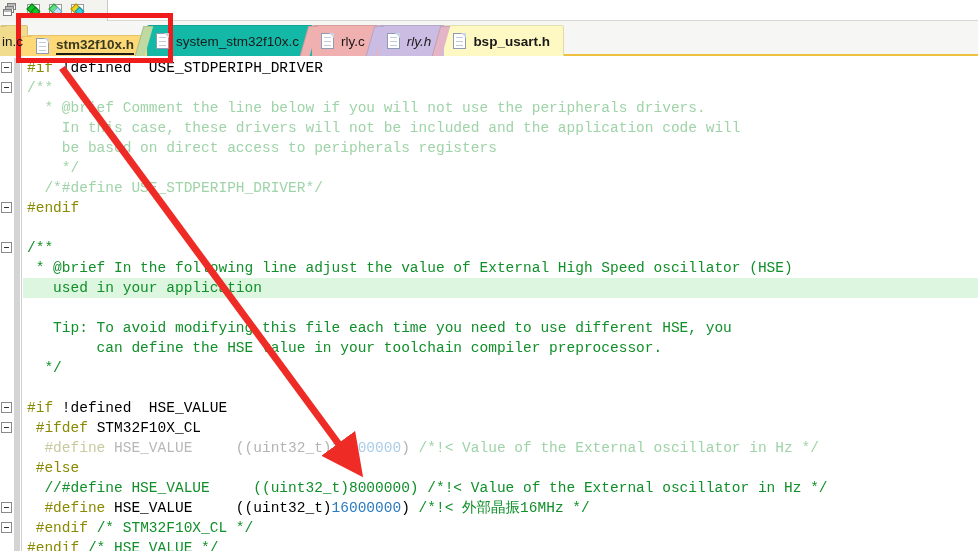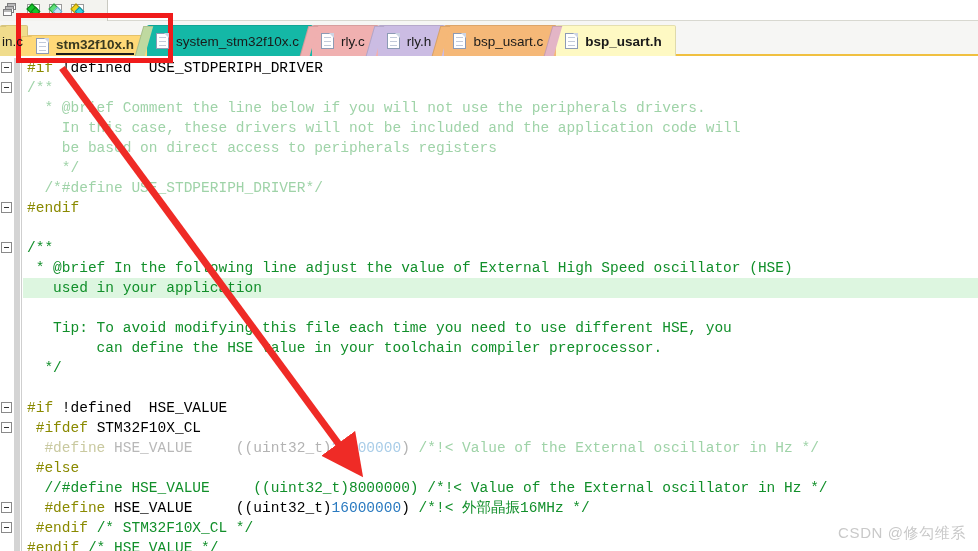--- a/index.html
+++ b/index.html
@@ -254,37 +254,28 @@
         </div>
         <div class="tab" style="background: rgb(240, 176, 176);">
           <span class="skew-left" style="background: rgb(240, 176, 176);"></span>
           <span class="doc-icon">
             <span class="ln"></span>
             <span class="ln"></span>
             <span class="ln"></span>
           </span>
           <span class="tab-label">rly.c</span>
         </div>
-        <div class="tab" style="background: rgb(203, 188, 227);">
+        <div class="tab" style="background: rgb(203, 188, 227); font-style: italic;">
           <span class="skew-left" style="background: rgb(203, 188, 227);"></span>
           <span class="doc-icon">
             <span class="ln"></span>
             <span class="ln"></span>
             <span class="ln"></span>
           </span>
           <span class="tab-label">rly.h</span>
-        </div>
-        <div class="tab" style="background: rgb(245, 184, 120);">
-          <span class="skew-left" style="background: rgb(245, 184, 120);"></span>
-          <span class="doc-icon">
-            <span class="ln"></span>
-            <span class="ln"></span>
-            <span class="ln"></span>
-          </span>
-          <span class="tab-label">bsp_usart.c</span>
         </div>
         <div class="tab" style="background: #fef9c3; font-weight: bold;">
           <span class="skew-left" style="background: rgb(227, 181, 198);"></span>
           <span class="doc-icon">
             <span class="ln"></span>
             <span class="ln"></span>
             <span class="ln"></span>
           </span>
           <span class="tab-label">bsp_usart.h</span>
         </div>
@@ -313,14 +304,13 @@
     <svg width="978" height="551" style="position:absolute;left:0;top:0;">
       <defs>
         <marker id="ah" markerWidth="7" markerHeight="7" refX="2.6" refY="3" orient="auto" markerUnits="strokeWidth">
           <path d="M0,0 L0,6 L6,3 z" fill="#ef2b26"></path>
         </marker>
       </defs>
       <line id="arrow-line" x1="62" y1="68" x2="349" y2="458" stroke="#ef2b26" stroke-width="7" marker-end="url(#ah)"></line>
     </svg>
   </div>
 
-  <div class="watermark">CSDN @修勾维系</div>
 </div>
 
 </body></html>

